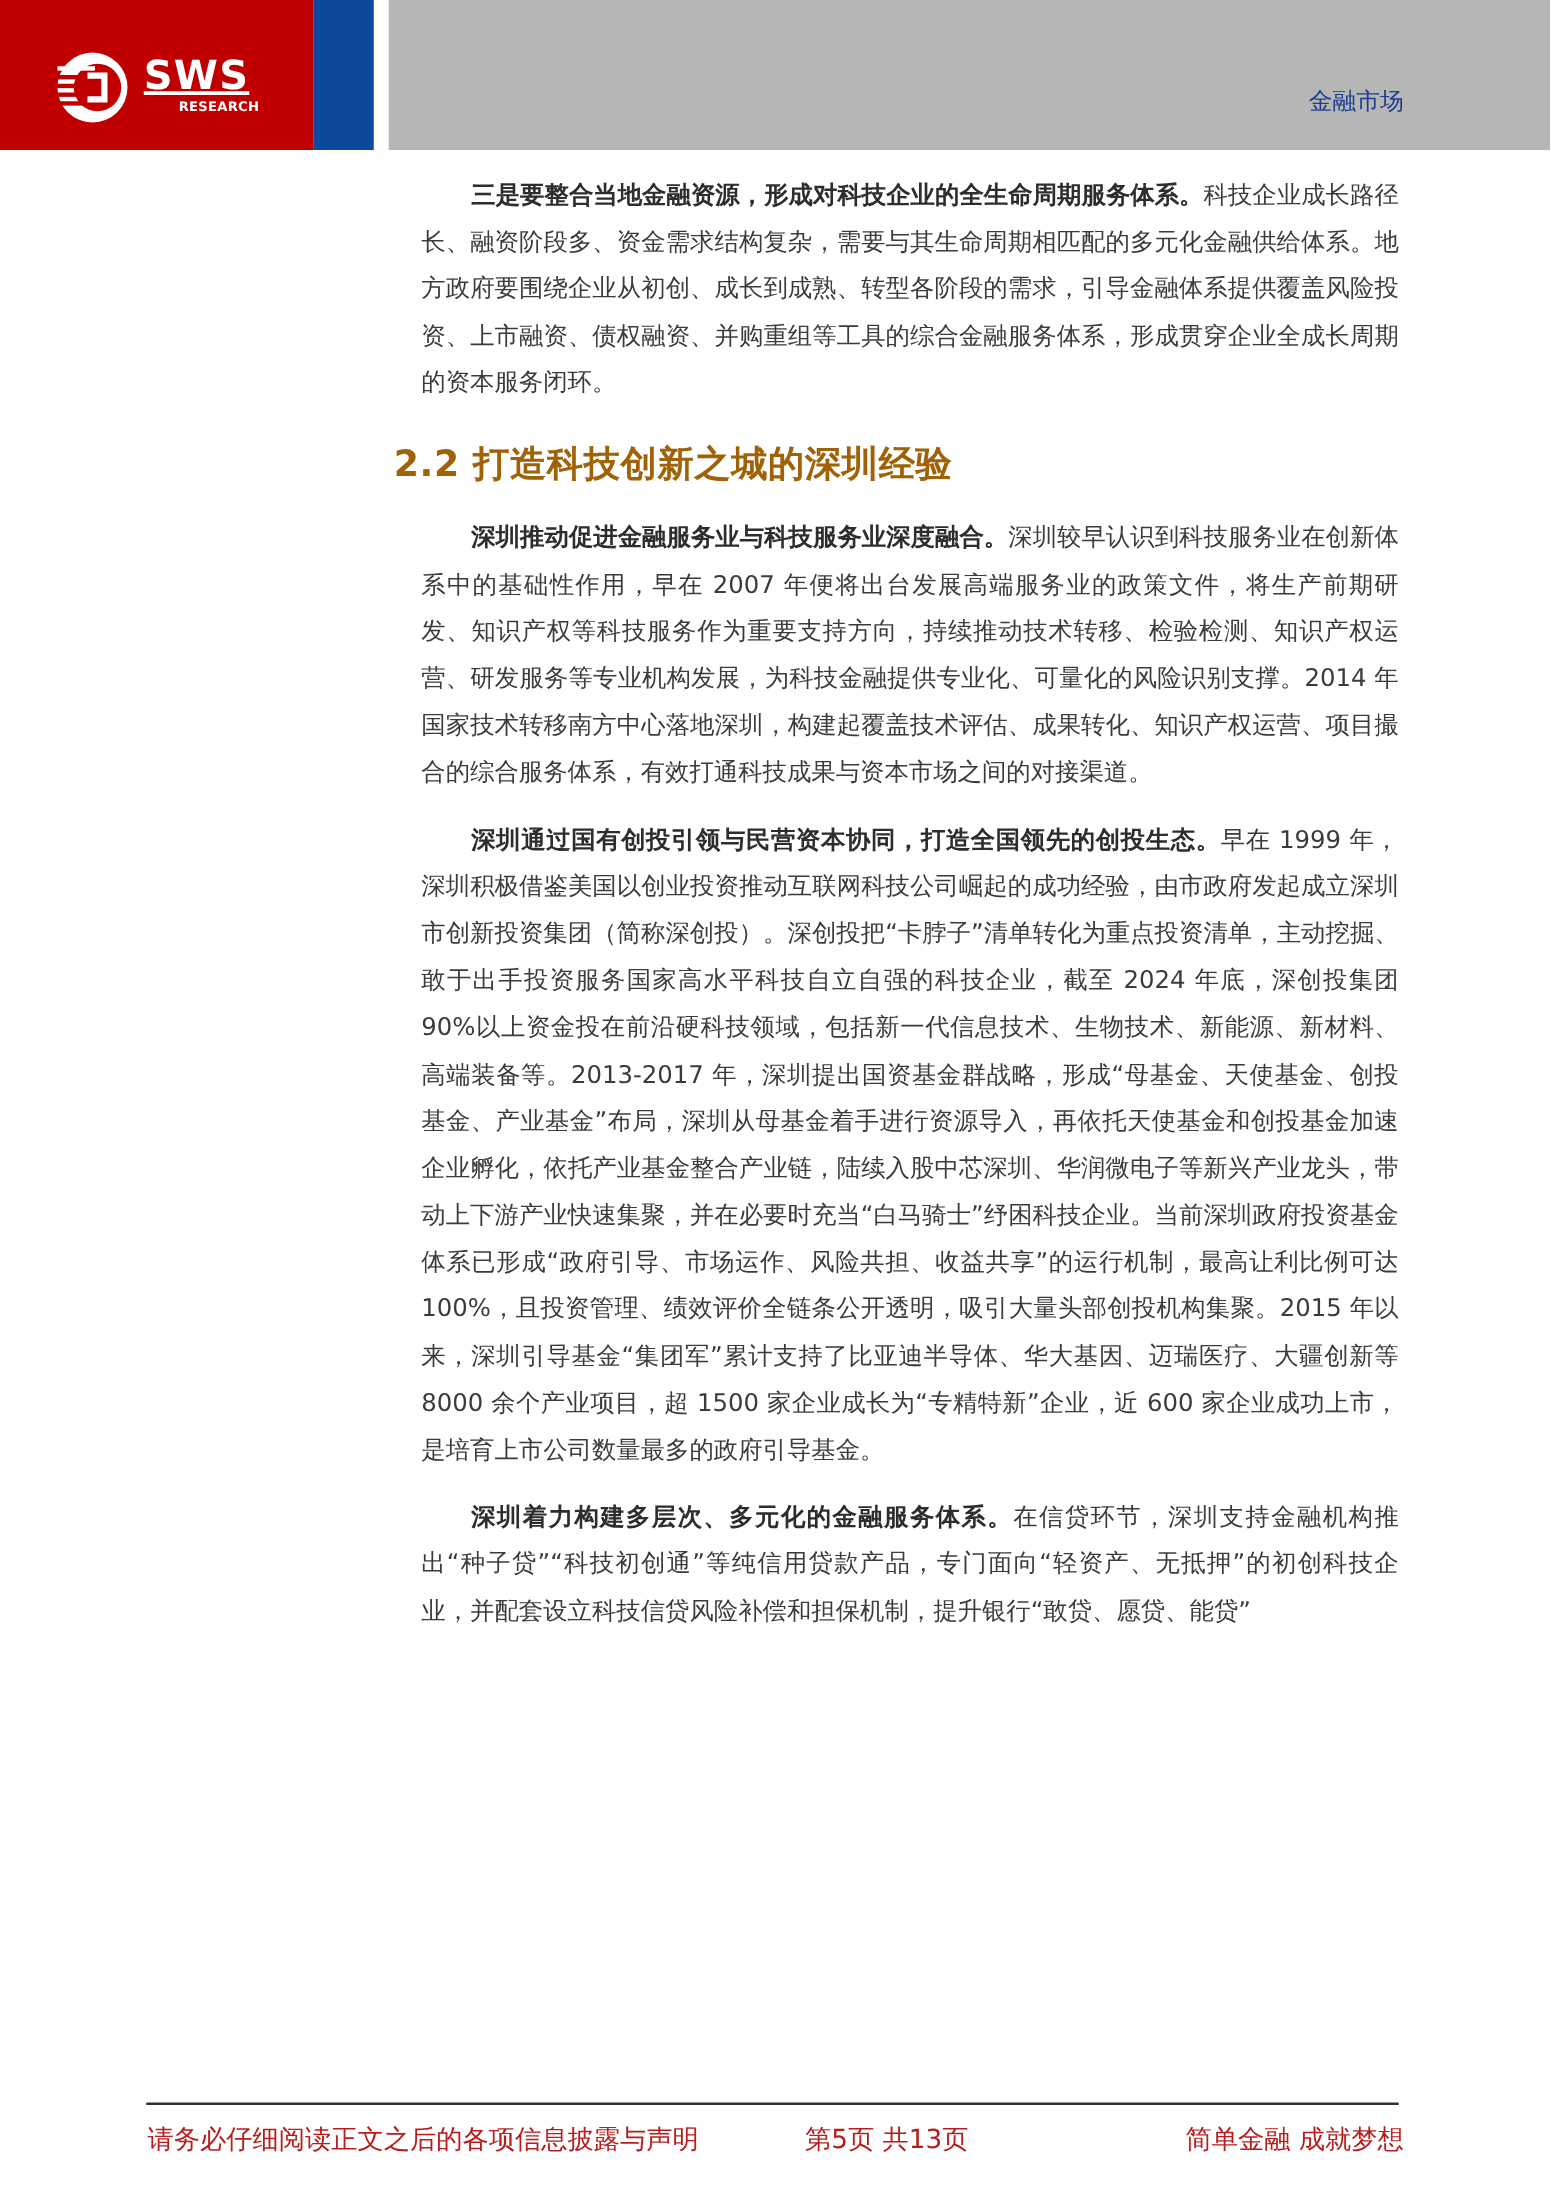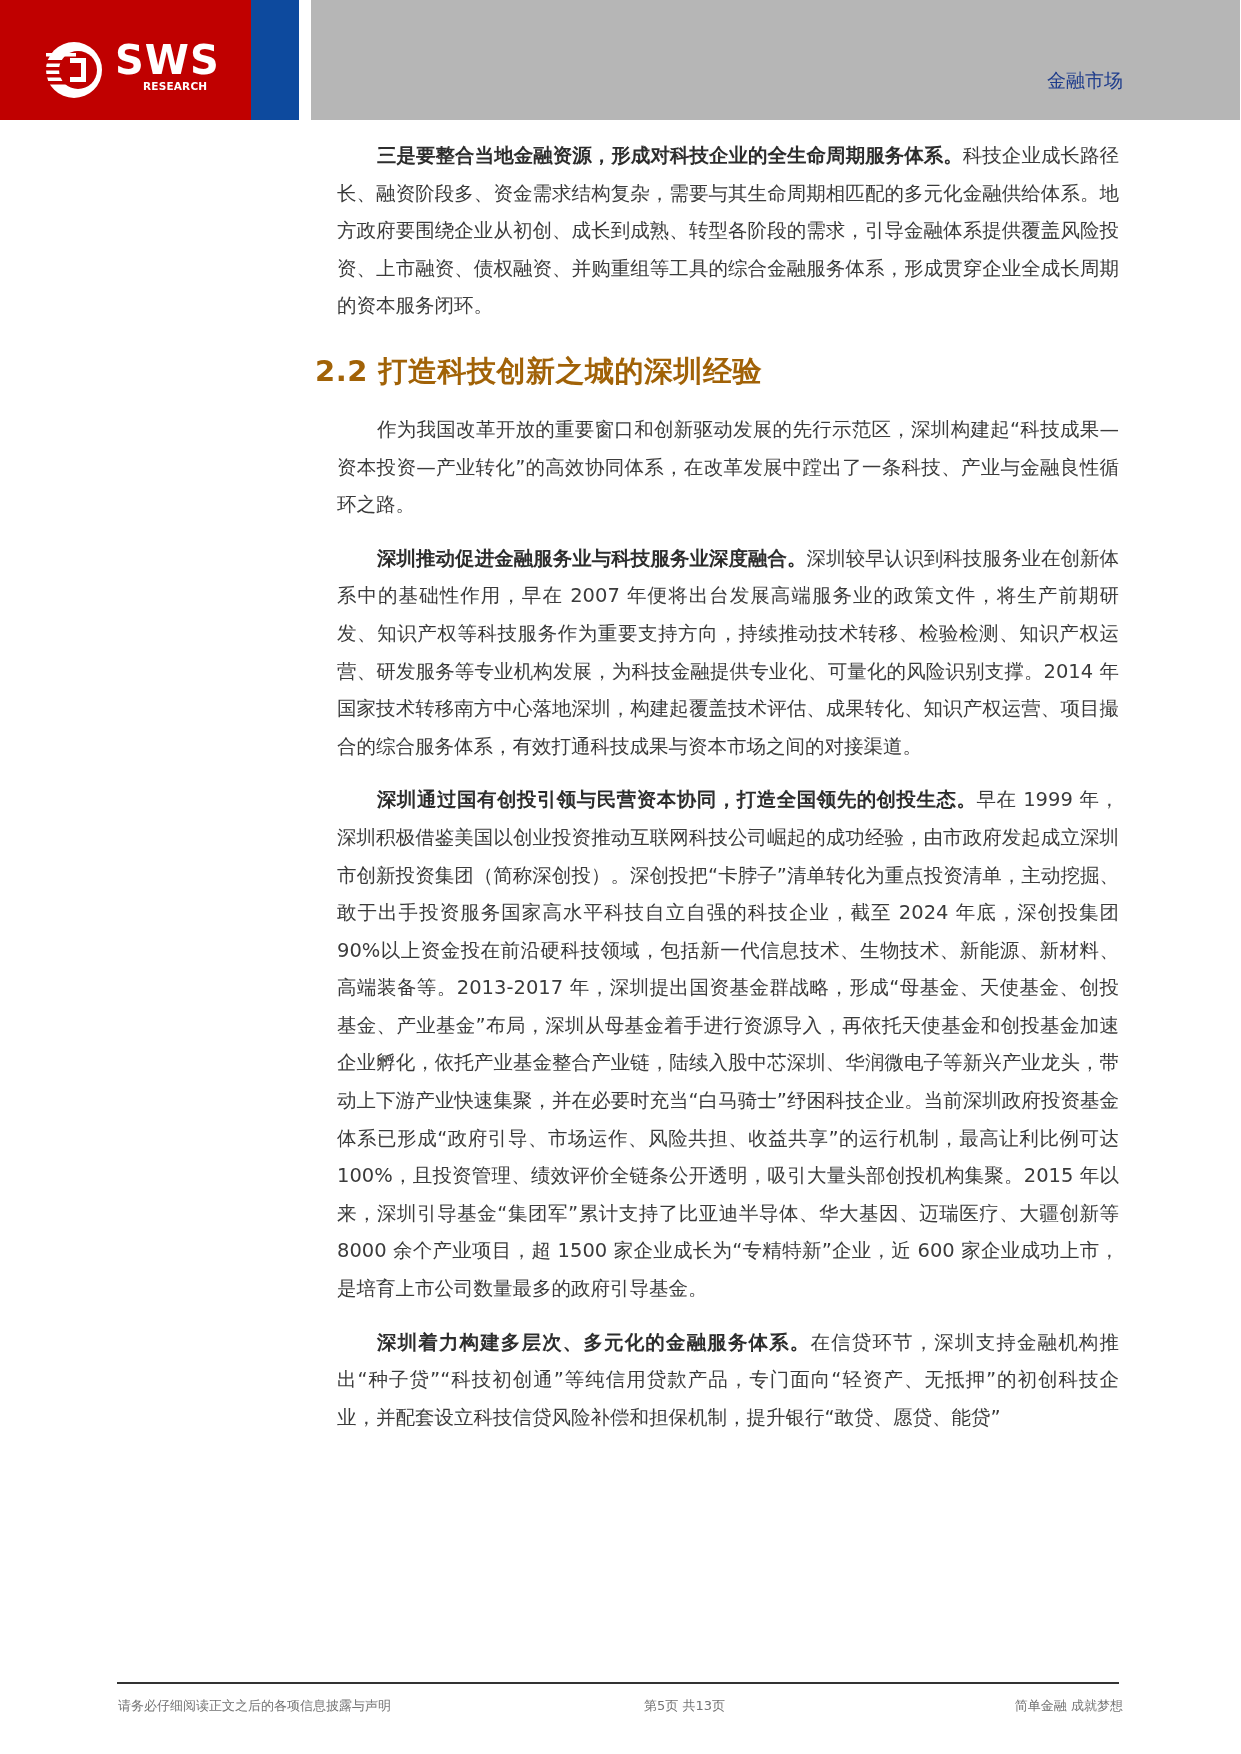--- a/index.html
+++ b/index.html
@@ -11,40 +11,40 @@
     .hdr-red { position: absolute; left: 0; top: 0; width: 251px; height: 120px; background: #c00000; }
     .hdr-blue { position: absolute; left: 251px; top: 0; width: 48px; height: 120px; background: #0d4a9e; }
     .hdr-gray { position: absolute; left: 311px; top: 0; width: 929px; height: 120px; background: #b6b6b6; }
     .hdr-section {
       position: absolute; right: 118px; top: 68px; font-size: 19px; color: #1f3d8c;
     }
     .logo { position: absolute; left: 42px; top: 40px; width: 170px; height: 60px; }
     .logo-circle { position: absolute; left: 0; top: 0; }
     .logo-sws {
       position: absolute; left: 73px; top: 2px; font-family: "DejaVu Sans", sans-serif;
-      font-weight: bold; font-size: 40px; color: #ffffff; letter-spacing: 1px; line-height: 36px;
+      font-weight: bold; font-size: 32px; color: #ffffff; letter-spacing: 1px; line-height: 36px; text-decoration: underline;
     }
     .logo-research {
       position: absolute; left: 73px; top: 40px; font-family: "DejaVu Sans", sans-serif;
       font-weight: bold; font-size: 10.5px; color: #ffffff; letter-spacing: 0.2px; padding-left: 28px;
     }
     .content { position: absolute; left: 337px; top: 137px; width: 782px; }
     .para {
       margin: 0; font-size: 19.5px; line-height: 37.6px; color: #3b3b3b;
       text-align: justify; text-justify: inter-ideograph;
     }
     .para.indent { text-indent: 40px; }
     .para + .para { margin-top: 16px; }
     .para b { font-weight: bold; color: #2d2d2d; }
     .h2 {
       margin: 24px 0 18px -22px; font-size: 29px; font-weight: bold; color: #a16207;
       line-height: 44px; letter-spacing: 0.5px;
     }
     .footer-line { position: absolute; left: 117px; top: 1682px; width: 1002px; height: 2px; background: #333333; }
-    .footer { position: absolute; top: 1697px; font-size: 13px; color: #737373; }
+    .footer { position: absolute; top: 1697px; font-size: 21px; color: #b91c1c; }
     .footer.left { left: 118px; }
     .footer.mid { left: 644px; }
     .footer.right { right: 118px; margin-left: 44px; }
   </style>
 </head>
 <body>
 
 <div class="hdr-red"></div>
 <div class="hdr-blue"></div>
 <div class="hdr-gray"></div>
@@ -64,21 +64,20 @@
   <span class="logo-research">RESEARCH</span>
 </div>
 
 <div class="hdr-section">金融市场</div>
 
 <div class="content">
   <p class="para indent"><b>三是要整合当地金融资源，形成对科技企业的全生命周期服务体系。</b><span>科技企业成长路径长、融资阶段多、资金需求结构复杂，需要与其生命周期相匹配的多元化金融供给体系。地方政府要围绕企业从初创、成长到成熟、转型各阶段的需求，引导金融体系提供覆盖风险投资、上市融资、债权融资、并购重组等工具的综合金融服务体系，形成贯穿企业全成长周期的资本服务闭环。</span></p>
 
   <h2 class="h2">2.2 打造科技创新之城的深圳经验</h2>
 
-  <p class="para indent">作为我国改革开放的重要窗口和创新驱动发展的先行示范区，深圳构建起“科技成果—资本投资—产业转化”的高效协同体系，在改革发展中蹚出了一条科技、产业与金融良性循环之路。</p>
   <p class="para indent"><b>深圳推动促进金融服务业与科技服务业深度融合。</b><span>深圳较早认识到科技服务业在创新体系中的基础性作用，早在 2007 年便将出台发展高端服务业的政策文件，将生产前期研发、知识产权等科技服务作为重要支持方向，持续推动技术转移、检验检测、知识产权运营、研发服务等专业机构发展，为科技金融提供专业化、可量化的风险识别支撑。2014 年国家技术转移南方中心落地深圳，构建起覆盖技术评估、成果转化、知识产权运营、项目撮合的综合服务体系，有效打通科技成果与资本市场之间的对接渠道。</span></p>
   <p class="para indent"><b>深圳通过国有创投引领与民营资本协同，打造全国领先的创投生态。</b><span>早在 1999 年，深圳积极借鉴美国以创业投资推动互联网科技公司崛起的成功经验，由市政府发起成立深圳市创新投资集团（简称深创投）。深创投把“卡脖子”清单转化为重点投资清单，主动挖掘、敢于出手投资服务国家高水平科技自立自强的科技企业，截至 2024 年底，深创投集团 90%以上资金投在前沿硬科技领域，包括新一代信息技术、生物技术、新能源、新材料、高端装备等。2013-2017 年，深圳提出国资基金群战略，形成“母基金、天使基金、创投基金、产业基金”布局，深圳从母基金着手进行资源导入，再依托天使基金和创投基金加速企业孵化，依托产业基金整合产业链，陆续入股中芯深圳、华润微电子等新兴产业龙头，带动上下游产业快速集聚，并在必要时充当“白马骑士”纾困科技企业。当前深圳政府投资基金体系已形成“政府引导、市场运作、风险共担、收益共享”的运行机制，最高让利比例可达 100%，且投资管理、绩效评价全链条公开透明，吸引大量头部创投机构集聚。2015 年以来，深圳引导基金“集团军”累计支持了比亚迪半导体、华大基因、迈瑞医疗、大疆创新等 8000 余个产业项目，超 1500 家企业成长为“专精特新”企业，近 600 家企业成功上市，是培育上市公司数量最多的政府引导基金。</span></p>
   <p class="para indent"><b>深圳着力构建多层次、多元化的金融服务体系。</b><span>在信贷环节，深圳支持金融机构推出“种子贷”“科技初创通”等纯信用贷款产品，专门面向“轻资产、无抵押”的初创科技企业，并配套设立科技信贷风险补偿和担保机制，提升银行“敢贷、愿贷、能贷”</span></p>
 </div>
 
 <div class="footer-line"></div>
 <div class="footer left">请务必仔细阅读正文之后的各项信息披露与声明</div>
 <div class="footer mid">第5页 共13页</div>
 <div class="footer right">简单金融 成就梦想</div>
 

